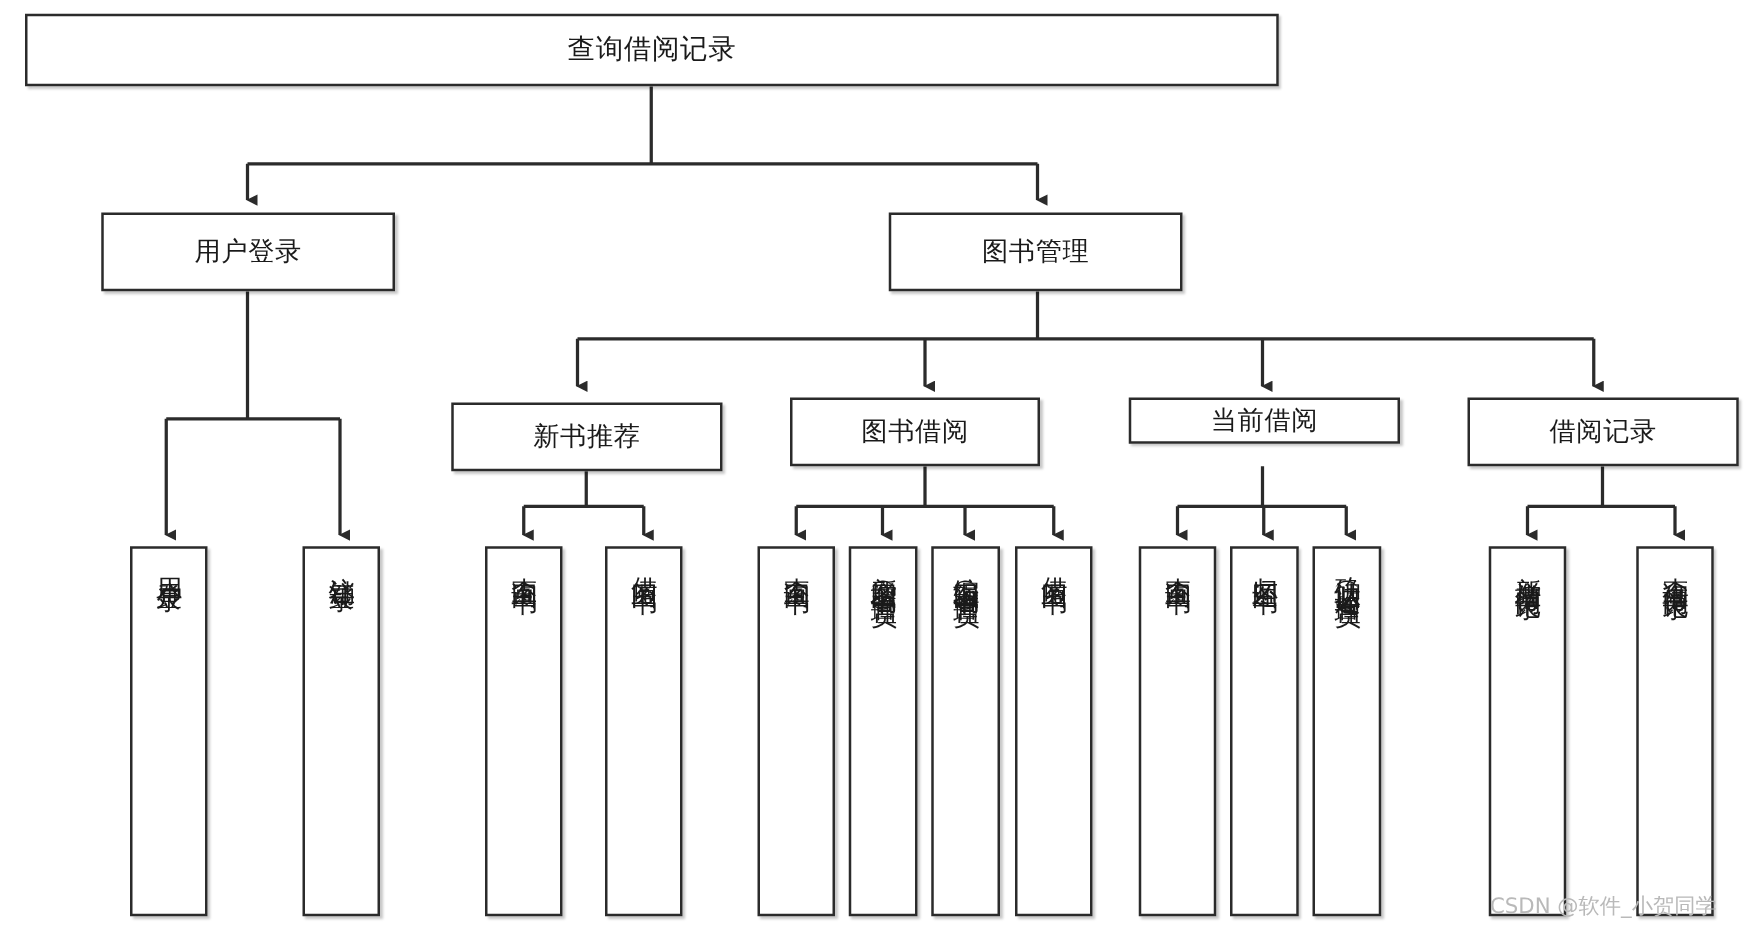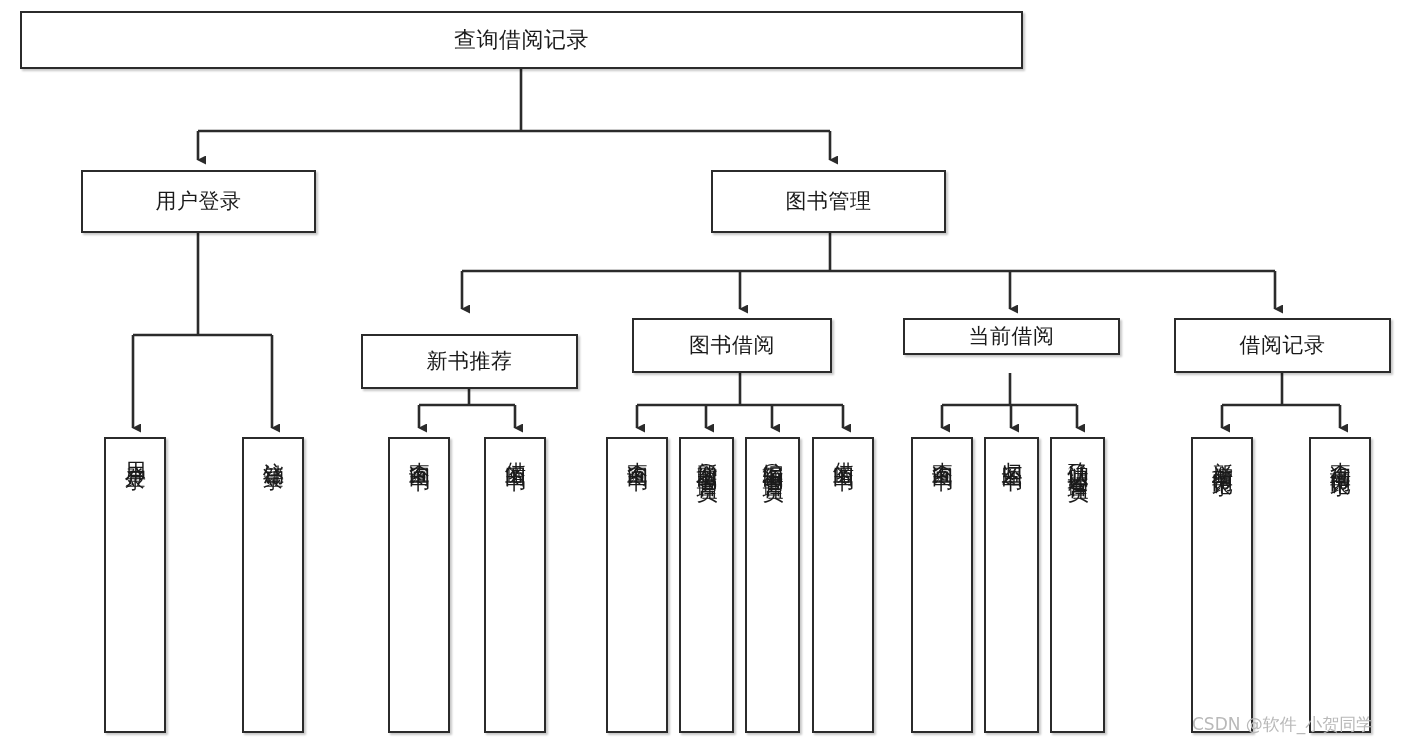--- a/index.html
+++ b/index.html
@@ -137,21 +137,21 @@
     <span class="node-label">查询借阅记录</span>
   </div>
 
   <div class="node horizontal" style="left: 81px; top: 170px; width: 235px; height: 63px; border-color: rgb(43, 43, 43); background: rgb(255, 255, 255); color: rgb(26, 26, 26);">
     <span class="node-label">用户登录</span>
   </div>
   <div class="node horizontal" style="left: 711px; top: 170px; width: 235px; height: 63px; border-color: rgb(43, 43, 43); background: rgb(255, 255, 255); color: rgb(26, 26, 26);">
     <span class="node-label">图书管理</span>
   </div>
 
-  <div class="node horizontal" style="left: 361px; top: 334px; width: 217px; height: 55px; border-color: rgb(43, 43, 43); background: rgb(255, 255, 255); color: rgb(26, 26, 26);">
+  <div class="node horizontal" style="left: 361px; top: 322px; width: 217px; height: 55px; border-color: rgb(43, 43, 43); background: rgb(255, 255, 255); color: rgb(26, 26, 26);">
     <span class="node-label">新书推荐</span>
   </div>
   <div class="node horizontal" style="left: 632px; top: 318px; width: 200px; height: 55px; border-color: rgb(43, 43, 43); background: rgb(255, 255, 255); color: rgb(26, 26, 26);">
     <span class="node-label">图书借阅</span>
   </div>
   <div class="node horizontal" style="left: 903px; top: 318px; width: 217px; height: 37px; border-color: rgb(43, 43, 43); background: rgb(255, 255, 255); color: rgb(26, 26, 26);">
     <span class="node-label">当前借阅</span>
   </div>
   <div class="node horizontal" style="left: 1174px; top: 318px; width: 217px; height: 55px; border-color: rgb(43, 43, 43); background: rgb(255, 255, 255); color: rgb(26, 26, 26); align-items: center;">
     <span class="node-label">借阅记录</span>

